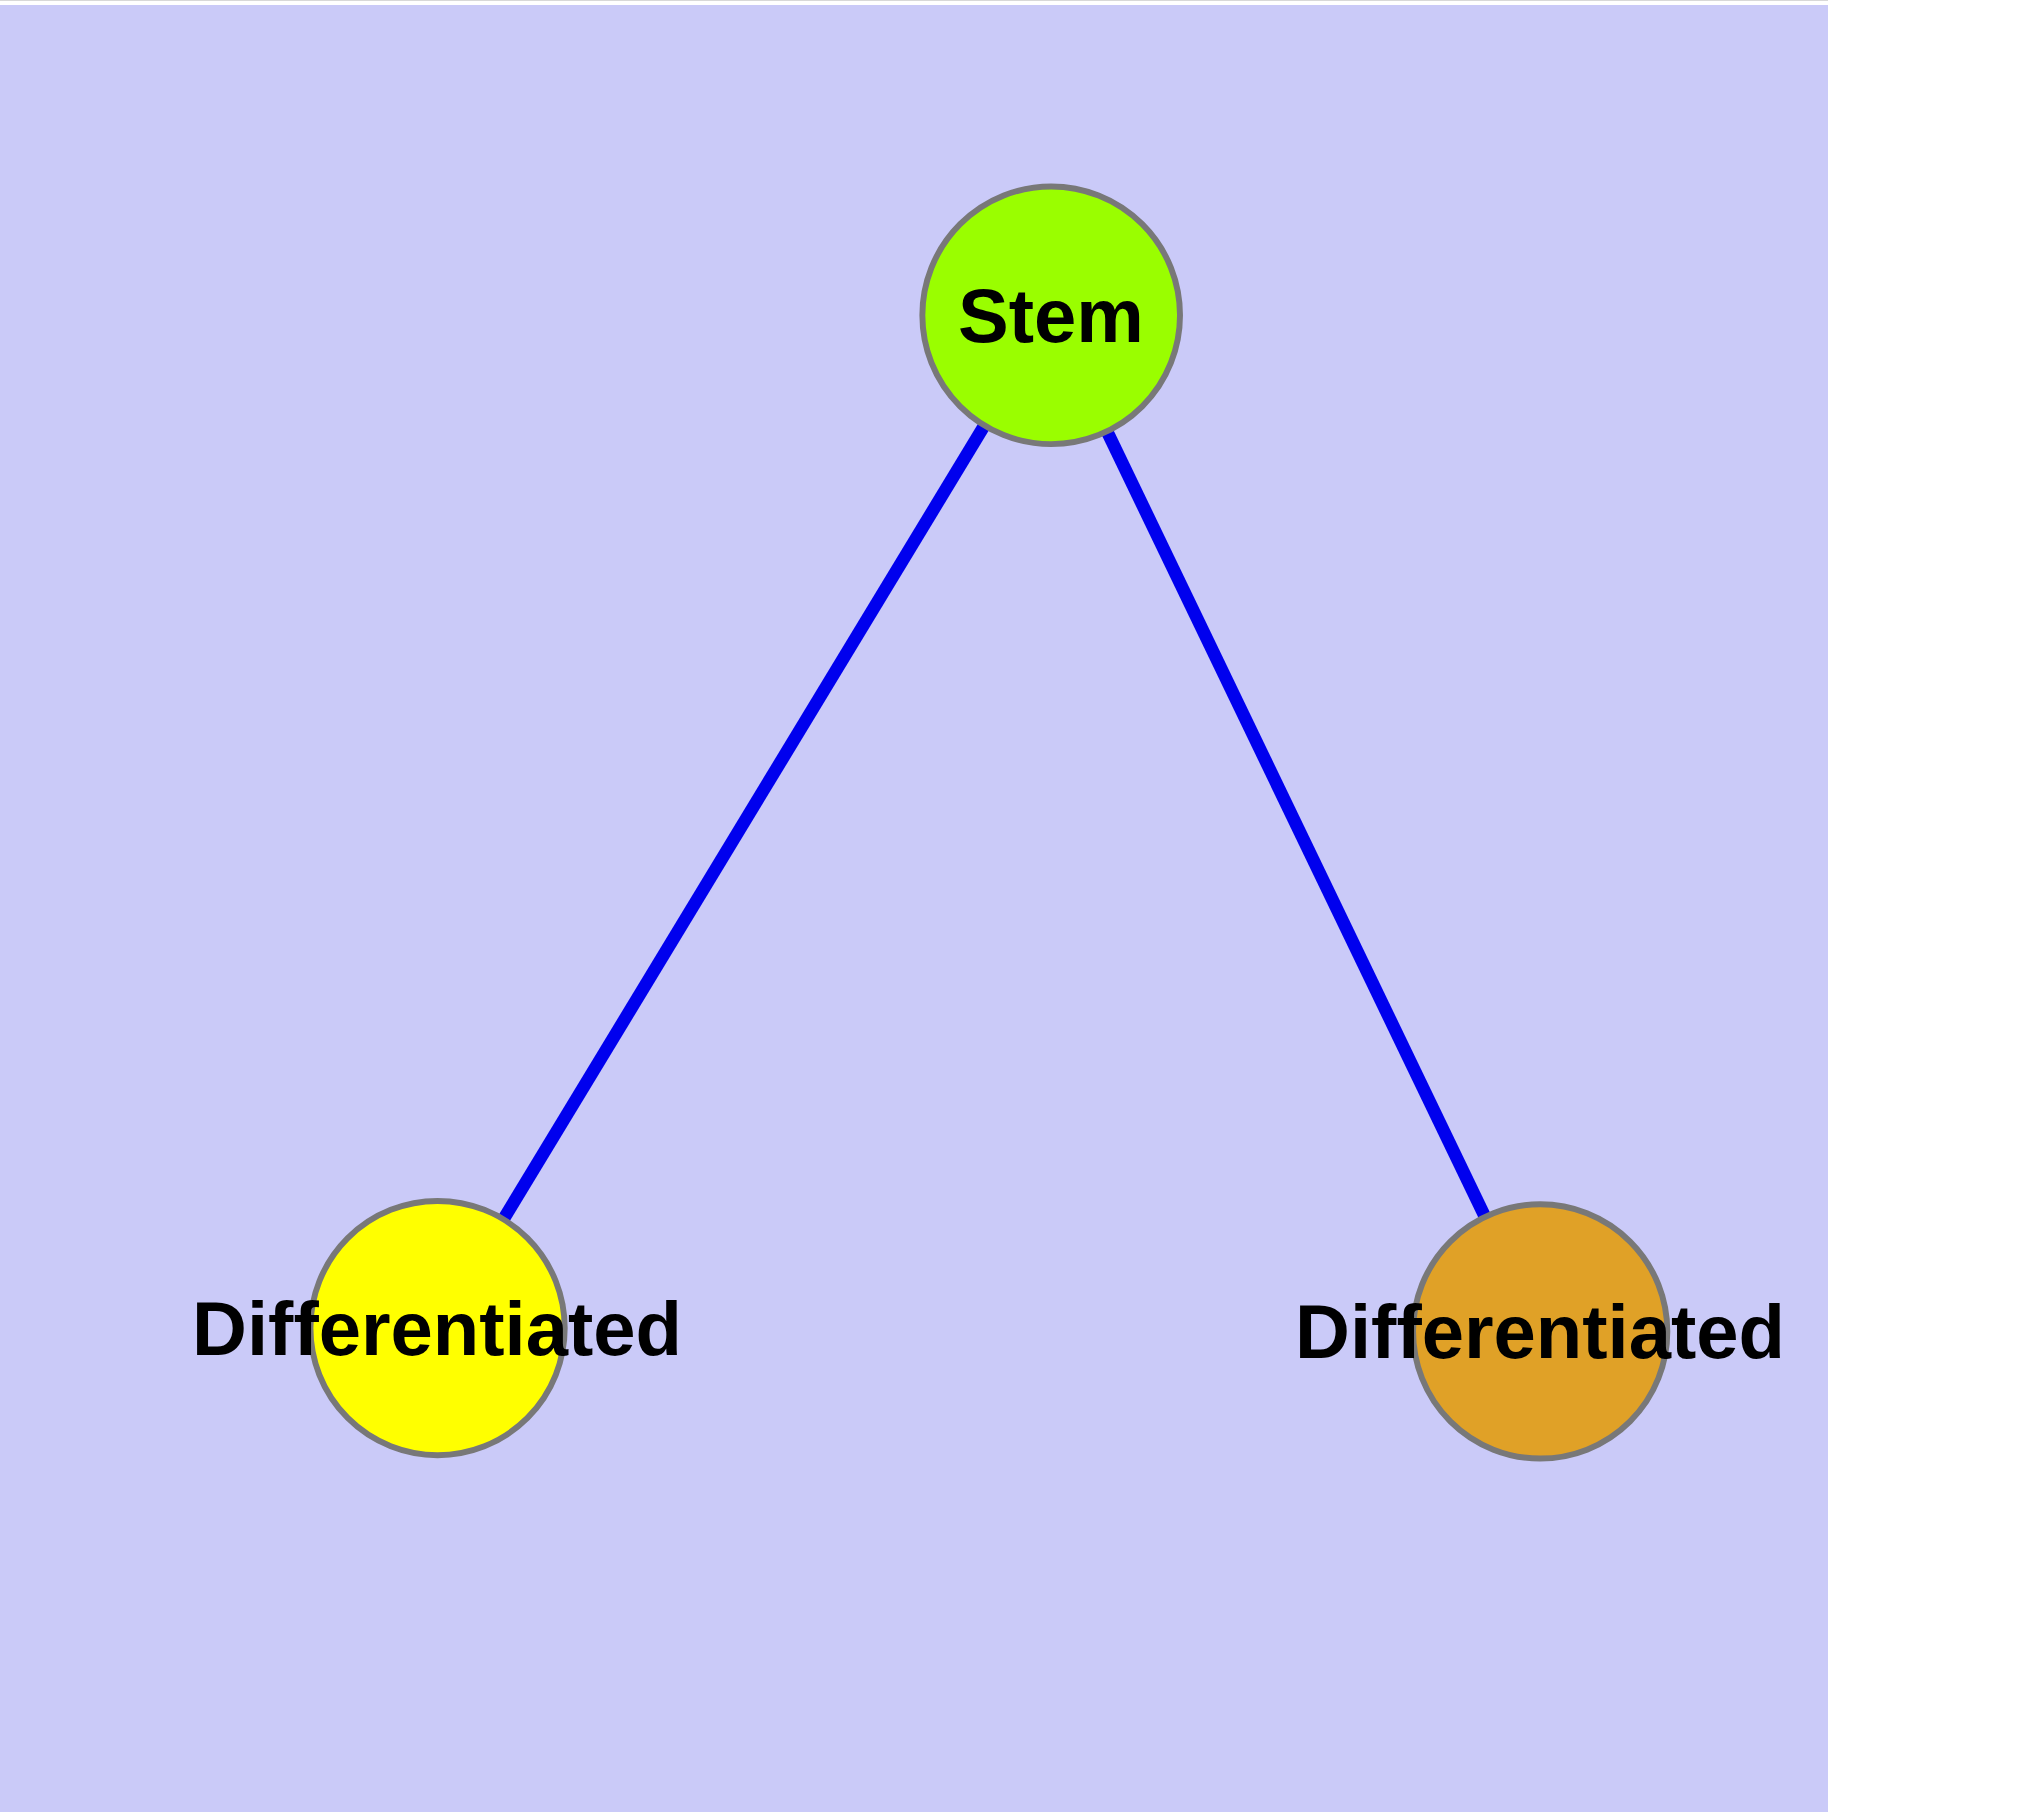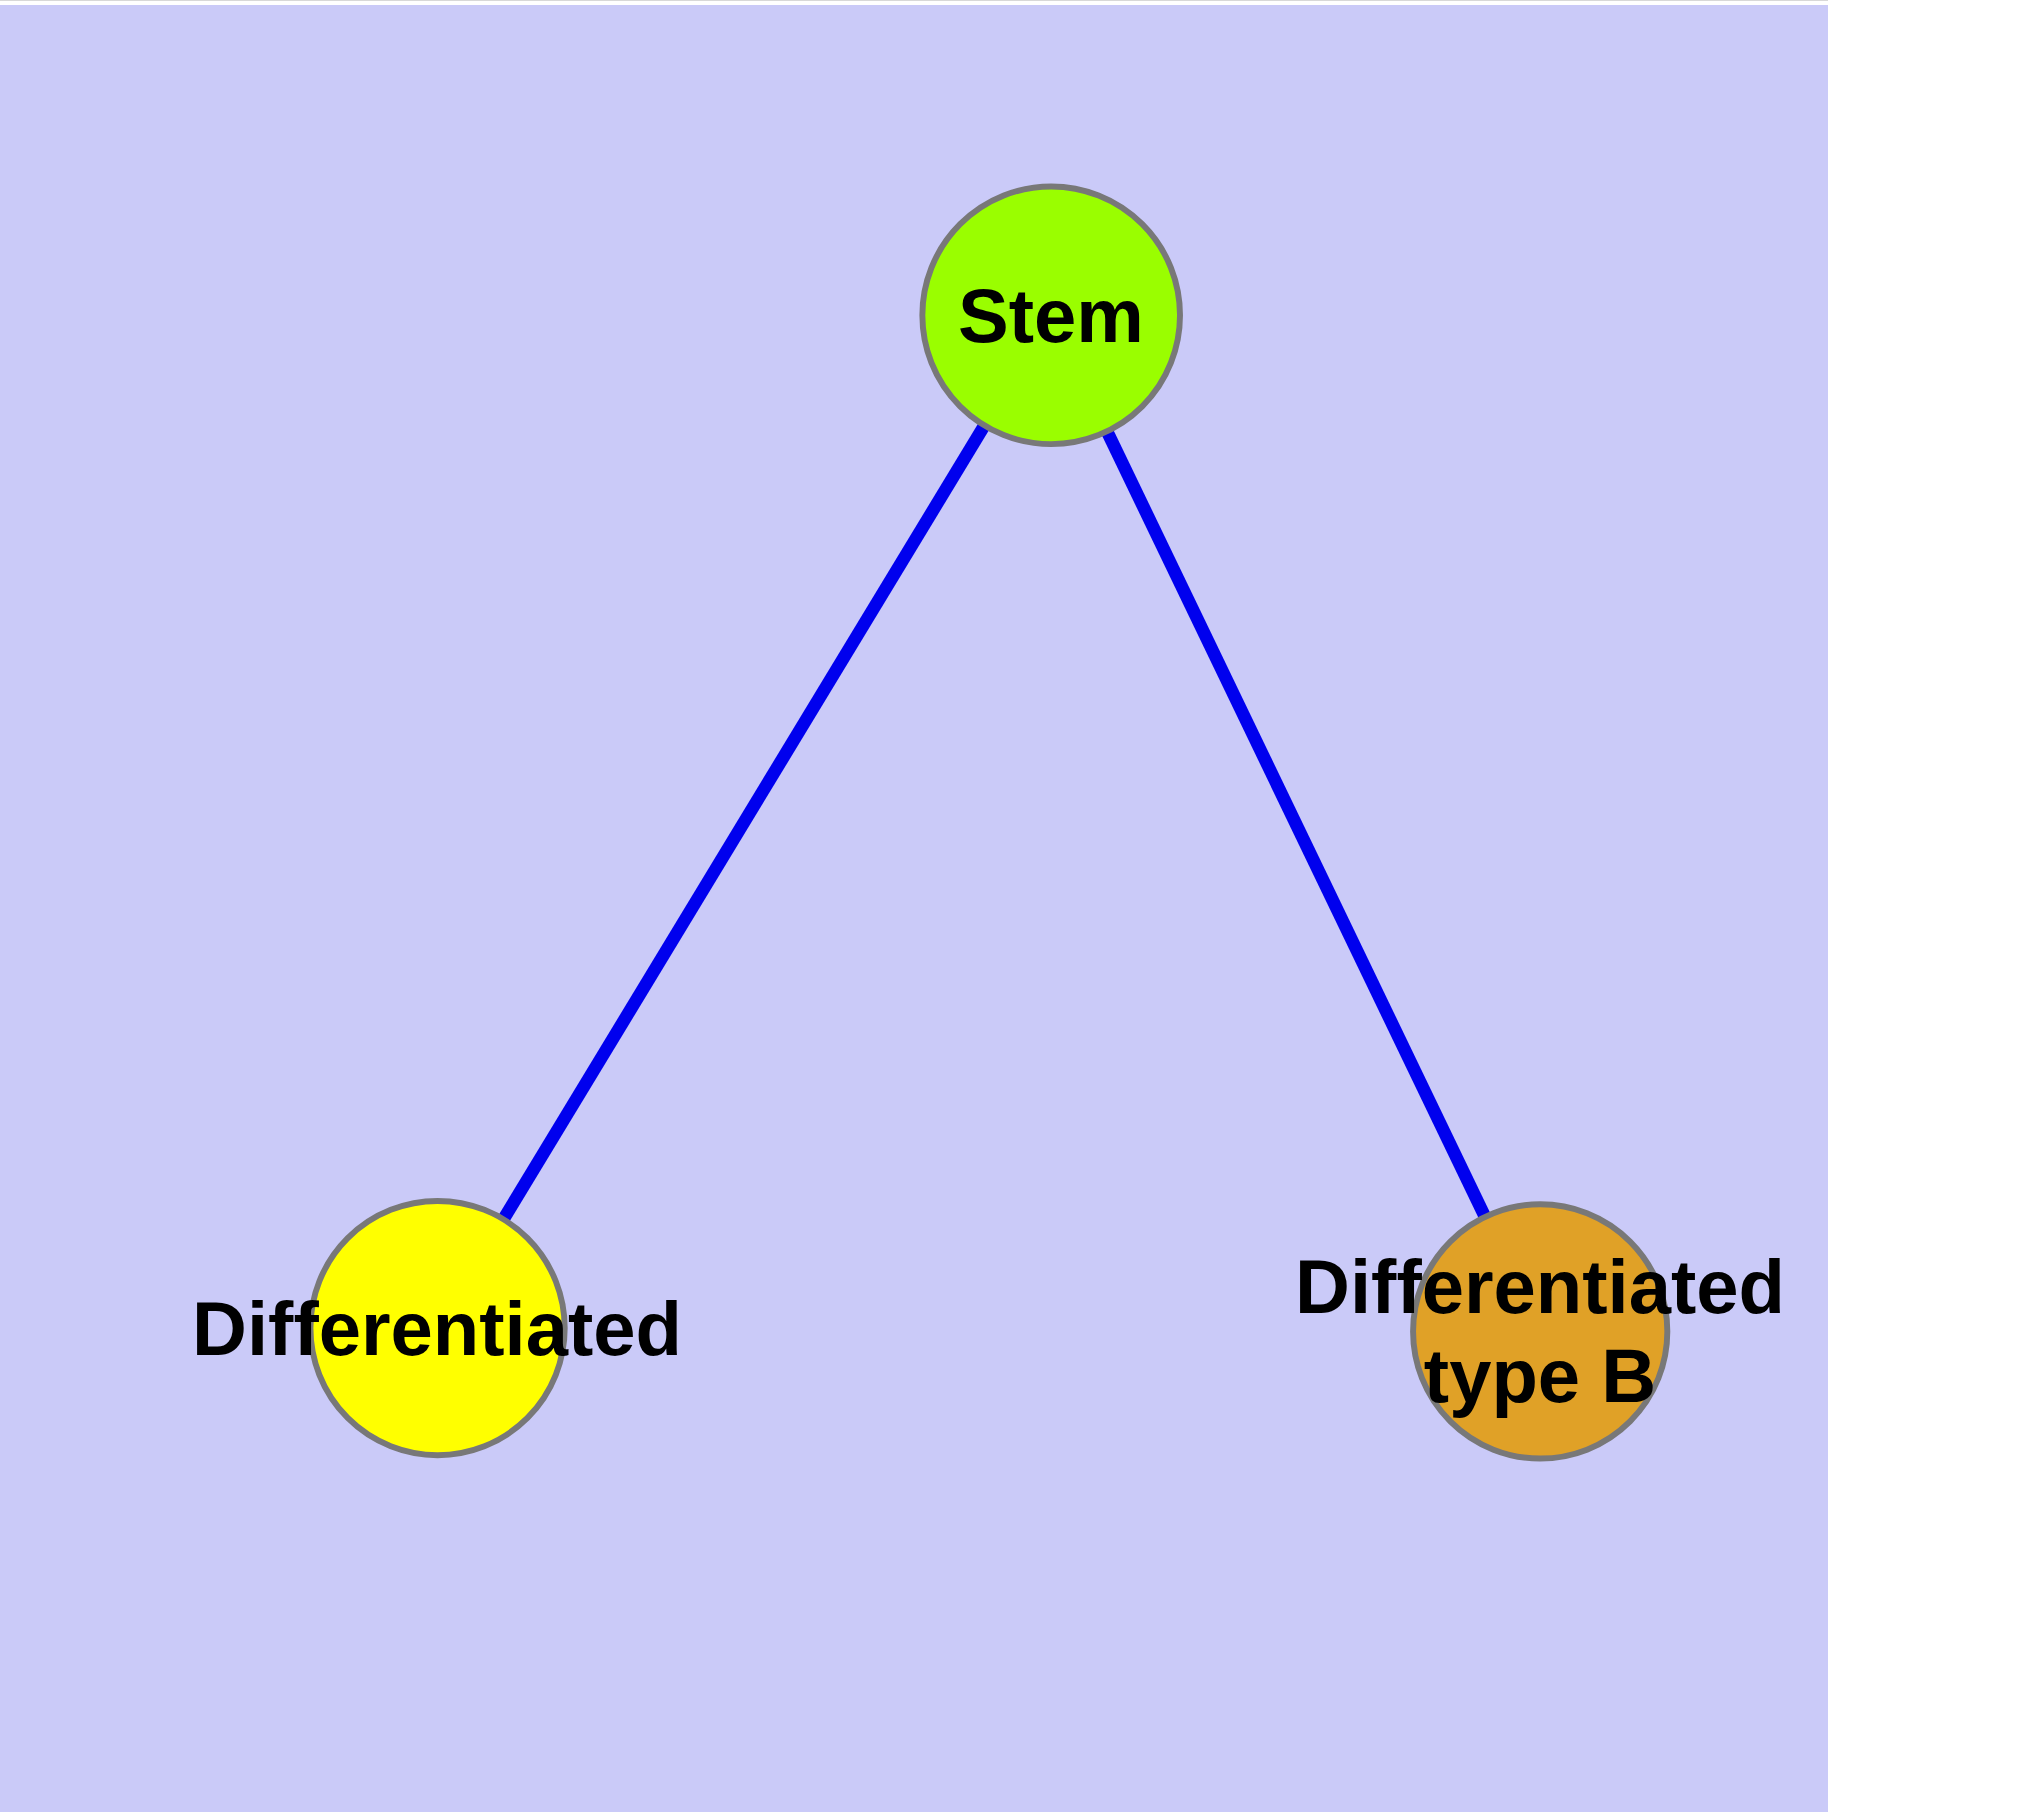--- a/index.html
+++ b/index.html
@@ -64,16 +64,15 @@
   <div class="node-label" style="left: 1051px; top: 315px; color: rgb(0, 0, 0);">
     <div class="label-line">Stem</div>
   </div>
 
   <div class="node-label" style="left: 437px; top: 1328px; color: rgb(0, 0, 0);">
     <div class="label-line">Differentiated</div>
   </div>
 
   <div class="node-label" style="left: 1540px; top: 1331px; color: rgb(0, 0, 0);">
     <div class="label-line">Differentiated</div>
-    <div class="label-line">type B</div>
   </div>
 </div>
 
 
 </body></html>

